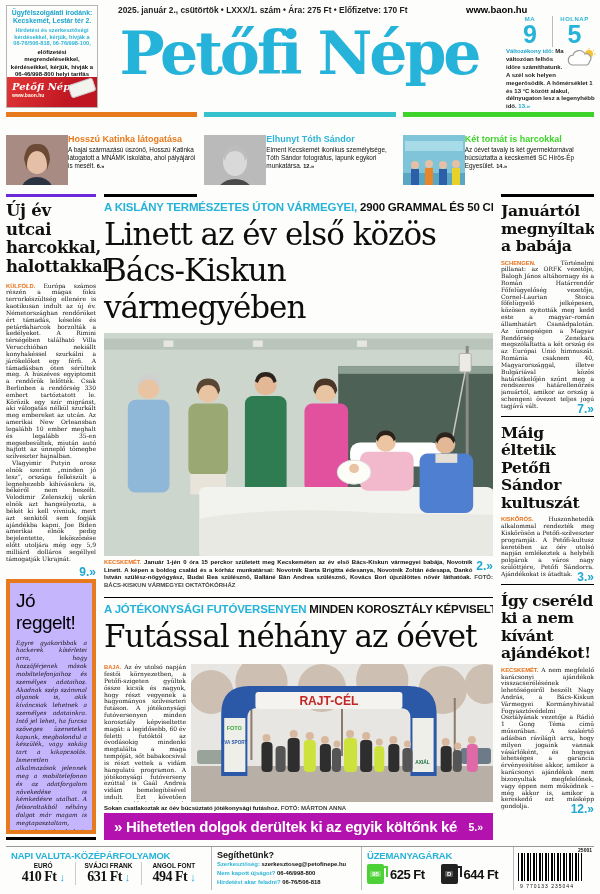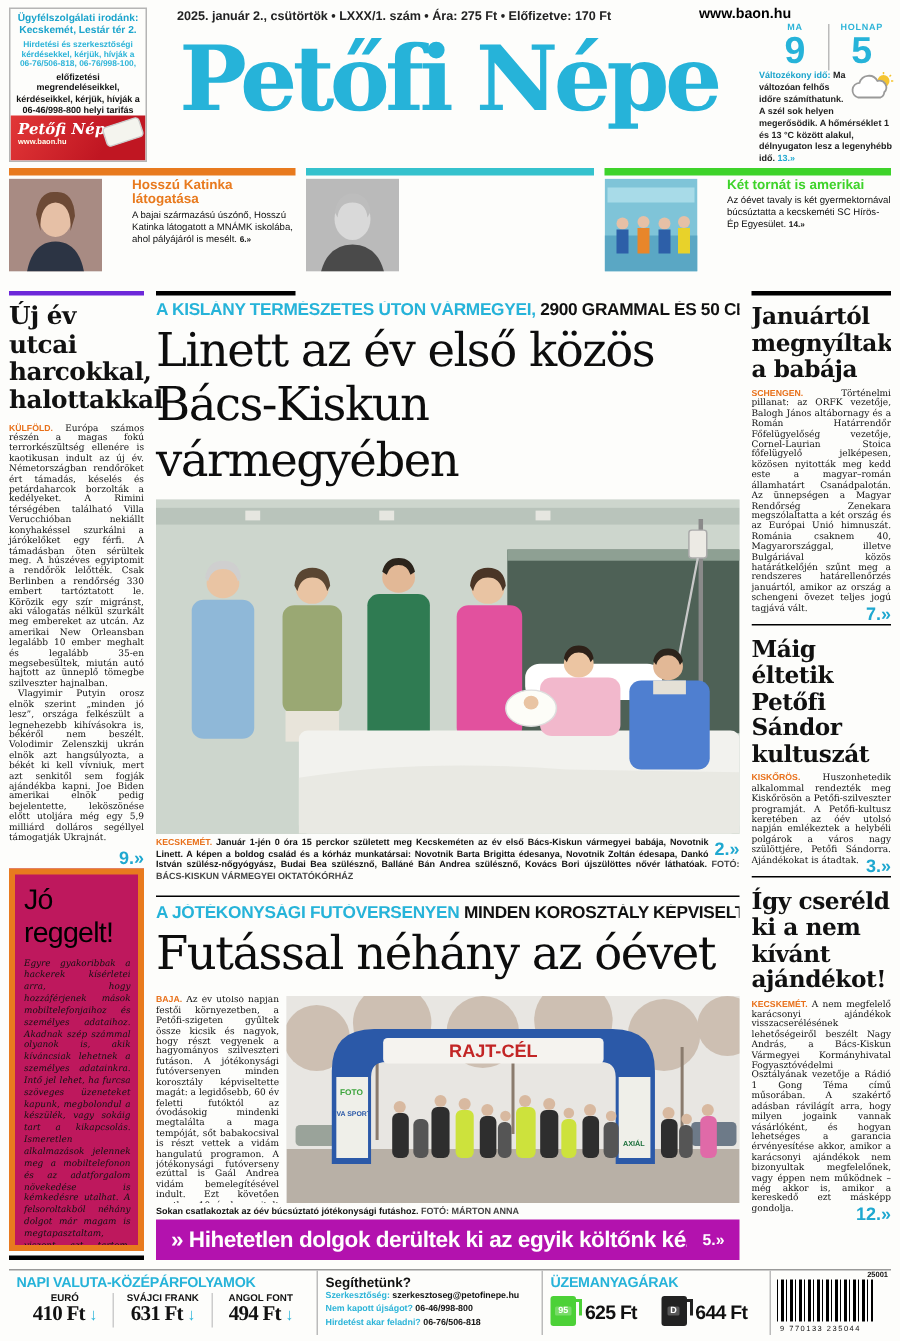--- a/index.html
+++ b/index.html
@@ -35,21 +35,21 @@
               line-height:1.32; color:#222; }
   .wx-lead { color:#1ba4cc; }
   .wx-icon { float:right; margin:0 0 1px 2px; }
   .wx-page { color:#1fa8d0; }
 
   
   .bars { position:absolute; top:112px; left:6px; width:588px; height:5px; display:flex; gap:7px; }
   .bars div { flex:1; }
   .bar-0 { background:#e87a1e; } .bar-1 { background:#35c2cd; } .bar-2 { background:#3ed32a; }
   .teasers { position:absolute; top:119px; left:6px; width:588px; height:66px; display:flex; gap:7px; }
-  .teaser { flex:1; display:flex; gap:20px; overflow:hidden; }
+  .teaser { flex:1; display:flex; gap:0; overflow:hidden;margin-top:16px; }
   .teaser-photo { width:62px; height:62px; flex:0 0 62px; }
   .teaser-title { font-size:9px; font-weight:bold; line-height:1.05; margin-bottom:2px; }
   .t0 .teaser-title { color:#e87a1e; } .t1 .teaser-title { color:#2db4d8; } .t2 .teaser-title { color:#3ed32a; }
   .teaser-text { font-size:6.4px; line-height:1.22; font-weight:500; color:#111; }
   .t-page { font-weight:bold; font-size:5.5px; }
 
   
   .main { position:absolute; top:194px; left:6px; width:588px; height:646px; display:flex; gap:8px; }
   .col-left { width:90px; flex:0 0 90px; border-top:3px solid #6d28d9; position:relative;
               display:flex; flex-direction:column; padding-top:5px; }
@@ -59,21 +59,21 @@
 
   .h-left { font-family:"DejaVu Serif", serif; font-size:16.5px; line-height:1.13; font-weight:600;
             letter-spacing:-0.3px; margin-bottom:6px; }
   .body-txt { font-family:"DejaVu Serif", serif; font-size:6px; line-height:1.14; text-align:justify; }
   .body-txt p + p { text-indent:6px; }
   .dl { color:#e8701a; font-weight:bold; font-family:"Liberation Sans", sans-serif; font-size:5.8px; }
   .pg { color:#1fa8d0; font-weight:bold; font-family:"Liberation Sans", sans-serif; }
   .pg-big { font-size:12px; float:right; margin-left:4px; }
   .news-pg { display:block; text-align:right; font-size:12px; color:#1fa8d0; font-weight:bold; margin-top:2px; }
 
-  .greeting { margin-top:auto; border:4px solid #e87a1e; background:#be185d; padding:5px 5px 4px 6px;
+  .greeting { margin-top:auto; border:4px solid #e87a1e; background:#c4b5fd; padding:5px 5px 4px 6px;
               height:276px; overflow:hidden; margin-bottom:6px; }
   .greeting-title { font-size:19px; font-weight:400; letter-spacing:-0.5px; margin:2px 0 6px 0; color:#000; }
   .greeting-body { font-family:"DejaVu Serif", serif; font-style:italic; font-size:5.9px; line-height:1.33;
                    text-align:justify; }
 
   .center-topbar { width:93px; height:3px; background:#000; margin-bottom:4px; }
   .kicker { font-size:11.5px; font-weight:bold; letter-spacing:-0.2px; line-height:1.1; margin-bottom:3px;
             white-space:nowrap; overflow:hidden; }
   .kicker .hi { color:#26b3d9; }
   .headline { font-family:"DejaVu Serif", serif; font-size:31px; line-height:1.18; font-weight:500;
@@ -194,37 +194,41 @@
       </div>
     </div>
     <div class="teaser t1">
       <svg class="teaser-photo" viewBox="0 0 62 62">
         <rect width="62" height="62" fill="#cfcfcf"></rect>
           <rect width="62" height="62" fill="#9a9a9a" opacity=".4"></rect>
         <ellipse cx="31" cy="27" rx="12" ry="14" fill="#d9d9d9"></ellipse>
         <path d="M19 22 q3-12 12-12 q10 0 12 12 l-2 4 q-1-10-10-10 q-9 0-10 10 z" fill="#bdbdbd"></path>
         <path d="M10 62 q5-18 21-18 q16 0 21 18 z" fill="#4a4a4a"></path>
       </svg>
+      <div>
+        <div class="teaser-title">Elhunyt Tóth Sándor</div>
+        <div class="teaser-text"><span>Elment Kecskemét ikonikus személyisége, Tóth Sándor fotográfus, lapunk egykori munkatársa. </span><span class="t-page">12.»</span></div>
+      </div>
     </div>
     <div class="teaser t2">
       <svg class="teaser-photo" viewBox="0 0 62 62">
         <rect width="62" height="62" fill="#7fc4d8"></rect>
           <rect y="38" width="62" height="24" fill="#5aa7c4"></rect>
         <rect x="2" y="6" width="58" height="10" fill="#a8dbe8"></rect>
         <circle cx="12" cy="30" r="4" fill="#e6c0a6"></circle>
           <rect x="8" y="34" width="8" height="16" fill="#2d5fa8"></rect>
         <circle cx="26" cy="29" r="4" fill="#e6c0a6"></circle>
           <rect x="22" y="33" width="8" height="17" fill="#e8862a"></rect>
         <circle cx="40" cy="30" r="4" fill="#e6c0a6"></circle>
           <rect x="36" y="34" width="8" height="16" fill="#2d5fa8"></rect>
         <circle cx="53" cy="29" r="4" fill="#e6c0a6"></circle>
           <rect x="49" y="33" width="8" height="17" fill="#e8d22a"></rect>
       </svg>
       <div>
-        <div class="teaser-title">Két tornát is amerikai</div>
+        <div class="teaser-title">Két tornát is harcokkal</div>
         <div class="teaser-text"><span>Az óévet tavaly is két gyermektornával búcsúztatta a kecskeméti SC Hírös-Ép Egyesület. </span><span class="t-page">14.»</span></div>
       </div>
     </div>
   </div>
 
   <div class="main">
 
     <div class="col-left">
       <div class="h-left">Új év utcai harcokkal, halottakkal</div>
       <div class="body-txt">

